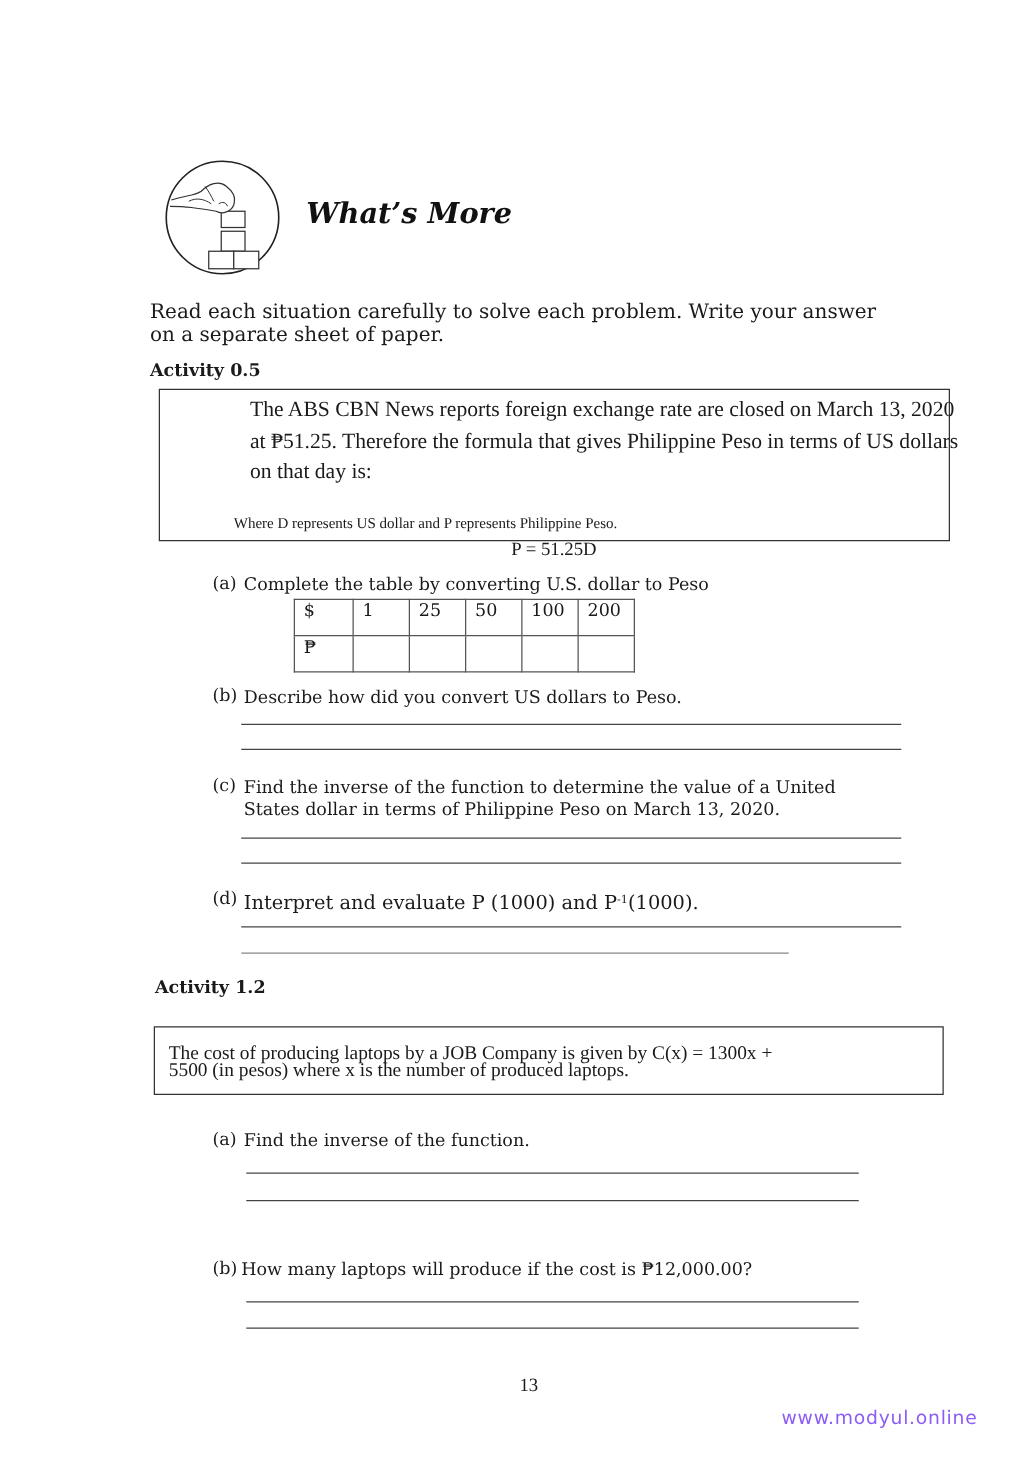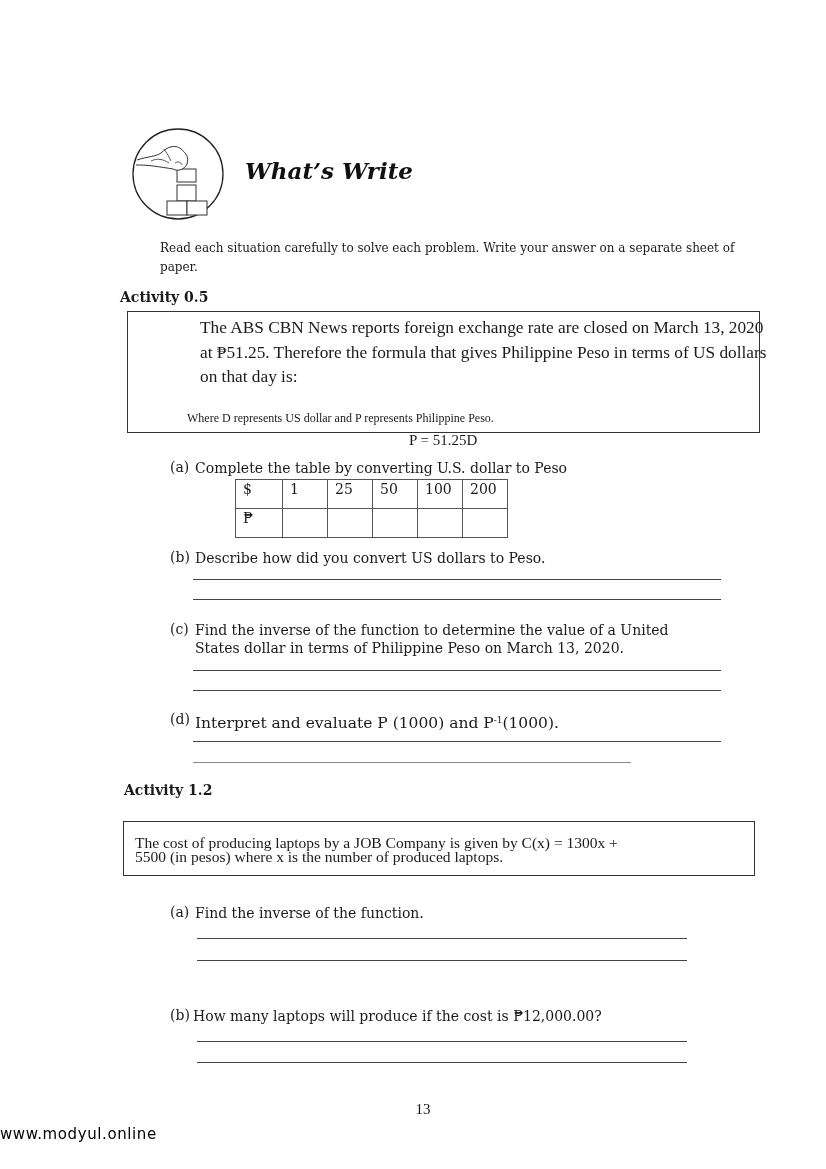--- a/index.html
+++ b/index.html
@@ -7,21 +7,21 @@
       width: 826px; height: 1169px; position: relative; overflow: hidden;
       font-family: "DejaVu Serif", serif; color: #1a1a1a;
     }
     .abs { position: absolute; }
     .palatino { font-family: "Liberation Serif", serif; }
     .icon-wrap { left: 131px; top: 127px; width: 94px; height: 94px; }
     .section-title {
       left: 245px; top: 157px; font-size: 23px; font-weight: bold; font-style: italic;
       font-family: "DejaVu Serif", serif; color: #111;
     }
-    .intro { left: 120px; top: 239px; width: 600px; line-height: 19px; font-size: 12px; margin-left: 40px; }
+    .intro { left: 120px; top: 239px; width: 600px; line-height: 19px; font-size: 16px; }
     .activity-label { font-weight: bold; font-size: 14px; font-family: "DejaVu Serif", serif; }
     .box1 {
       left: 127px; top: 311px; width: 633px; height: 122px;
       border: 1.5px solid #333; box-sizing: border-box;
     }
     .box1-text {
       left: 200px; top: 316px; width: 570px; font-size: 17.3px; line-height: 24.5px;
       font-family: "Liberation Serif", serif;
     }
     .formula { left: 409px; top: 388px; font-size: 15px; font-family: "Liberation Serif", serif; margin-top: 44px; }
@@ -40,42 +40,42 @@
     table.conv td.first { width: 47px; }
     .box2 {
       left: 123px; top: 821px; width: 632px; height: 55px;
       border: 1.5px solid #333; box-sizing: border-box;
     }
     .box2-text {
       left: 135px; top: 832px; width: 610px; font-size: 15.5px; line-height: 21px;
       font-family: "Liberation Serif", serif;
     }
     .page-num { left: 0; width: 846px; top: 1101px; text-align: center; font-size: 15px; font-family: "Liberation Serif", serif; }
-    .watermark { left: 0; width: 782px; top: 1125px; text-align: left; font-size: 15px; color: #000000; font-family: "DejaVu Sans", sans-serif; letter-spacing: 0.6px; }
+    .watermark { left: 0; width: 782px; top: 1125px; text-align: right; font-size: 15px; color: #8b5cf6; font-family: "DejaVu Sans", sans-serif; letter-spacing: 0.6px; }
     sup { font-size: 9px; vertical-align: 5px; }
   </style>
 </head>
 <body>
 
 <div class="abs icon-wrap">
   <svg width="94" height="94" viewBox="0 0 94 94">
     <circle cx="47" cy="47" r="45" fill="none" stroke="#222" stroke-width="1.3"></circle>
 
     <rect x="46" y="42" width="19" height="13" fill="#fff" stroke="#333" stroke-width="1"></rect>
     <rect x="46" y="58" width="19" height="16" fill="#fff" stroke="#333" stroke-width="1"></rect>
     <rect x="36" y="74" width="20" height="14" fill="#fff" stroke="#333" stroke-width="1"></rect>
     <rect x="56" y="74" width="20" height="14" fill="#fff" stroke="#333" stroke-width="1"></rect>
 
     <path d="M6 33 C18 29, 24 30, 30 26 C36 20, 44 17, 50 22 C55 26, 58 30, 56 37 C54 42, 47 45, 42 42 C36 41, 30 40, 22 39 C15 38, 9 38, 5 38" fill="#fff" stroke="#333" stroke-width="1"></path>
     <path d="M20 34 C26 31, 32 32, 38 36" fill="none" stroke="#333" stroke-width="0.8"></path>
     <path d="M33 22 C36 26, 38 30, 40 34" fill="none" stroke="#333" stroke-width="0.8"></path>
     <path d="M44 36 C47 34, 50 35, 51 38" fill="none" stroke="#333" stroke-width="0.8"></path>
   </svg>
 </div>
-<div class="abs section-title">What’s Write</div>
+<div class="abs section-title">What’s More</div>
 
 <div class="abs intro">Read each situation carefully to solve each problem. Write your answer on a separate sheet of paper.</div>
 
 <div class="abs activity-label" style="left:120px; top:289px;">Activity 0.5</div>
 
 <div class="abs box1"></div>
 <div class="abs box1-text">The ABS CBN News reports foreign exchange rate are closed on March 13, 2020 at ₱51.25. Therefore the formula that gives Philippine Peso in terms of US dollars on that day is:</div>
 <div class="abs formula">P = 51.25D</div>
 <div class="abs where">Where D represents US dollar and P represents Philippine Peso.</div>
 

